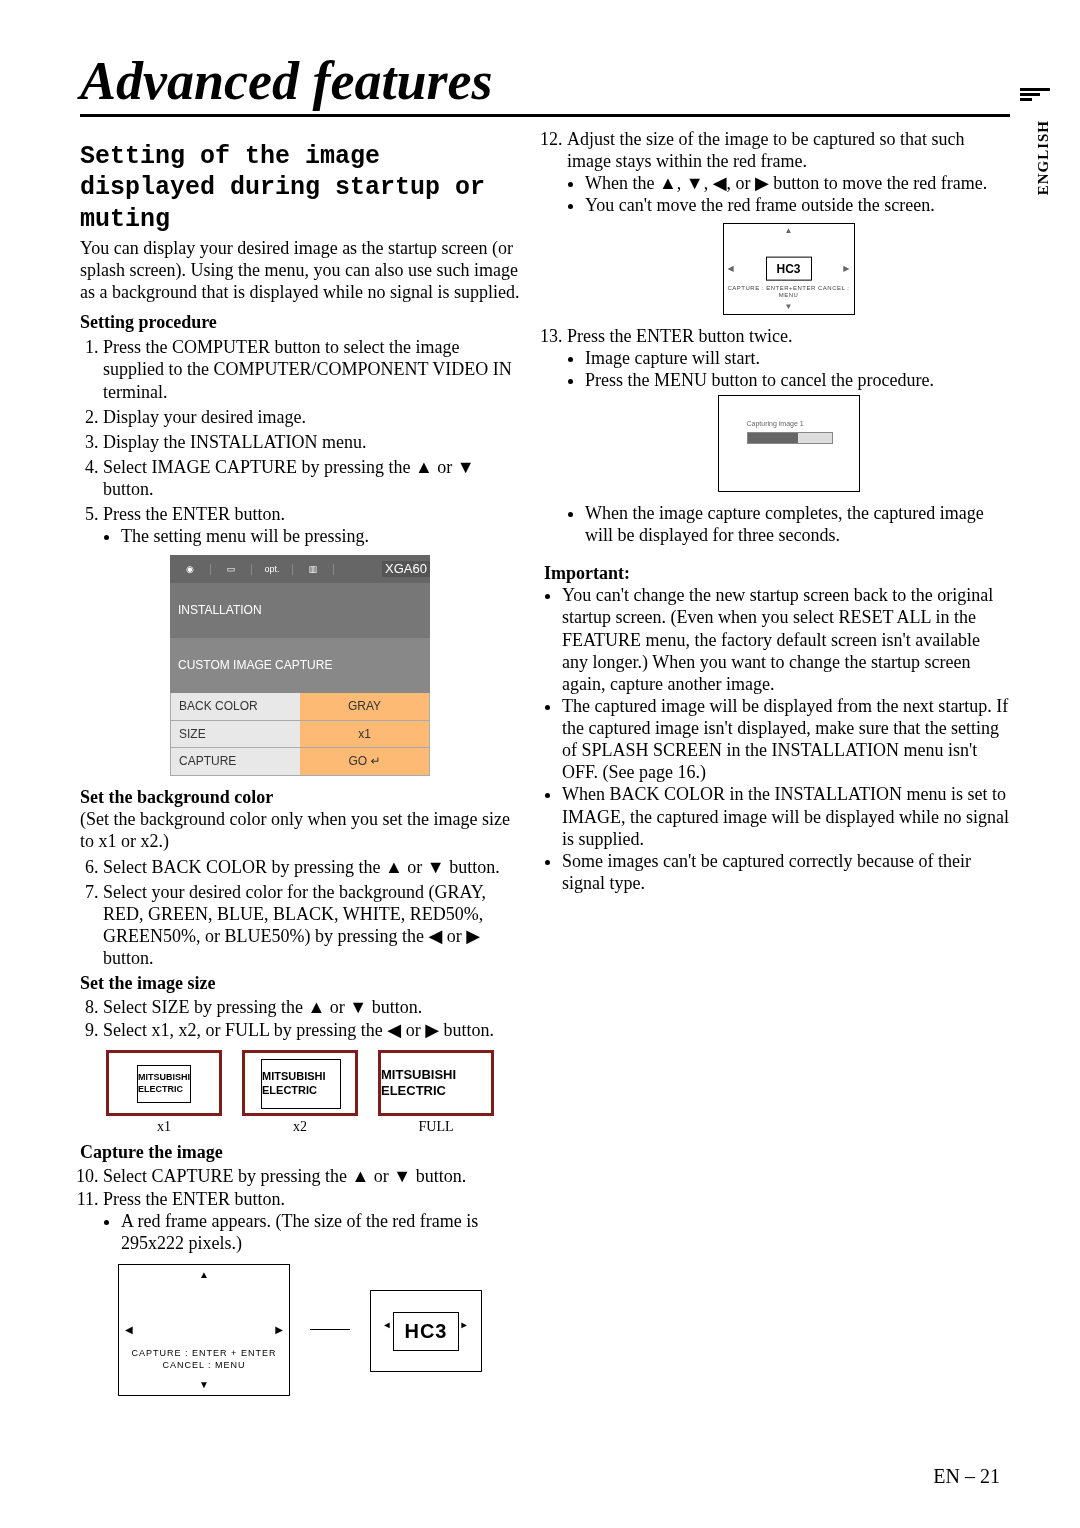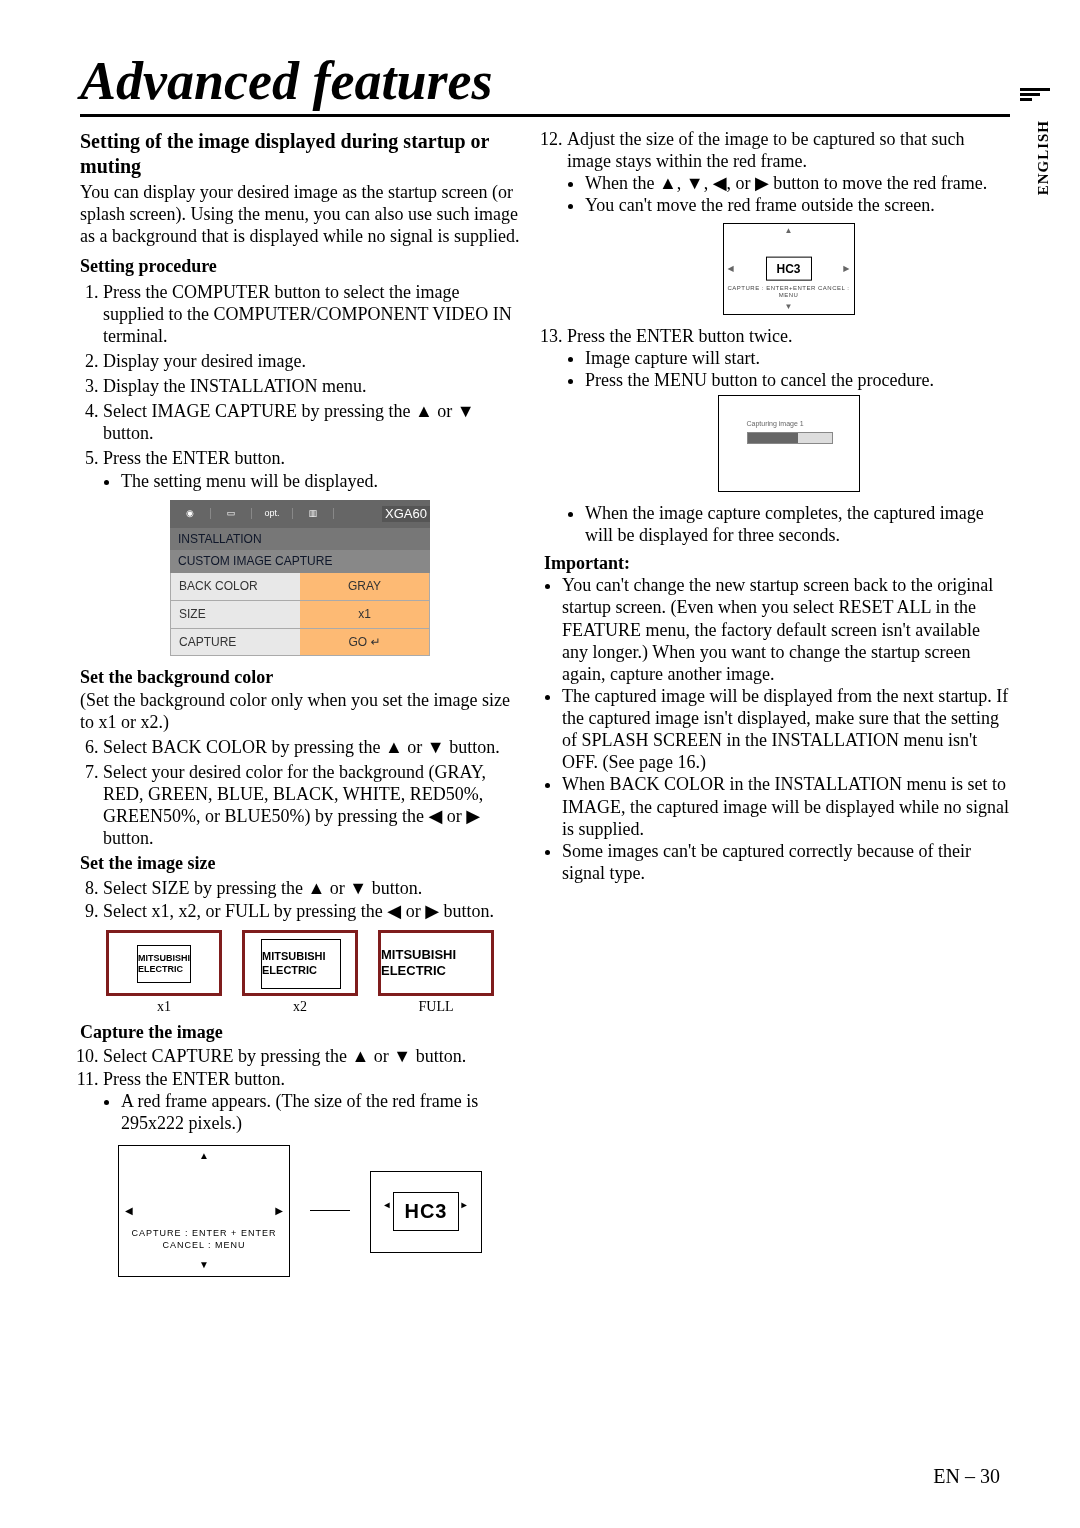--- a/index.html
+++ b/index.html
@@ -30,23 +30,24 @@
     gap: 24px;
   }
   .col {
     flex: 1;
     font-size: 18px;
     line-height: 1.23;
   }
   .col.left { flex: 0 0 440px; }
   .section-head {
     font-weight: bold;
-    font-size: 20px;
+    font-size: 25px;
     line-height: 1.25;
-    margin: 4px 0 2px 0;
+    margin: 16px 0 2px 0;
+    font-family: Liberation Mono, monospace;
   }
   .bold { font-weight: bold; }
   ol.steps {
     list-style: decimal;
     margin: 2px 0 2px 0;
     padding-left: 23px;
   }
   ol.steps > li { margin: 3px 0; }
   ol.steps > li.compact { margin: 1px 0; }
   ul.bul {
@@ -72,21 +73,21 @@
     height: 28px;
     align-items: center;
   }
   .menu-tabs .tab {
     flex: 1; text-align: center; font-size: 9px; border-right: 1px solid #888;
   }
   .menu-tabs .xga {
     flex: 1.2; text-align: center; font-size: 13px; background: #555; margin-left: 48px;
   }
   .menu-dark {
-    background: #777; color: #0f172a; padding: 4px 8px; font-size: 12px;
+    background: #777; color: #ffffff; padding: 20px 8px; font-size: 12px;
   }
   .menu-row {
     display: flex; border: 1px solid #aaa; border-top: none;
   }
   .menu-row .c1 { flex:1; padding: 6px 8px; background: #e8e8e8; }
   .menu-row .c2 { flex:1; padding: 6px 8px; text-align: center; background: #fdba74; }
 
   
   .size-row { display: flex; gap: 20px; justify-content: center; margin: 8px 0 2px 0; }
   .tile { border: 3px solid #7f1d1d; width: 110px; height: 60px; position: relative; }
@@ -158,21 +159,21 @@
       <ol class="steps">
         <li>Press the COMPUTER button to select the image supplied to the COMPUTER/COMPONENT VIDEO IN terminal.</li>
         <li>Display your desired image.</li>
         <li>Display the INSTALLATION menu.</li>
         <li>
           <span>Select IMAGE CAPTURE by pressing the </span><span class="tri">▲</span><span> or </span><span class="tri">▼</span><span> button.</span>
         </li>
         <li>
           <span>Press the ENTER button.</span>
           <ul class="bul">
-              <li>The setting menu will be displayed.</li>
+              <li>The setting menu will be pressing.</li>
             </ul>
         </li>
       </ol>
 
       <div class="menu-box">
         <div class="menu-tabs">
           <div class="tab">◉</div>
           <div class="tab">▭</div>
           <div class="tab">opt.</div>
           <div class="tab">▥</div>
@@ -298,24 +299,24 @@
           <div class="mini2">
             <div class="lbl">Capturing image 1</div>
             <div class="bar"></div>
           </div>
           <ul class="bul">
             <li>When the image capture completes, the captured image will be displayed for three seconds.</li>
           </ul>
         </li>
       </ol>
 
-      <div class="bold" style="margin-top:6px">Important:</div>
+      <div class="bold" style="margin-top:16px">Important:</div>
       <ul class="bul">
         <li>You can't change the new startup screen back to the original startup screen.  (Even when you select RESET ALL in the FEATURE menu, the factory default screen isn't available any longer.)  When you want to change the startup screen again, capture another image.</li>
         <li>The captured image will be displayed from the next startup.  If the captured image isn't displayed, make sure that the setting of SPLASH SCREEN in the INSTALLATION menu isn't OFF. (See page 16.)</li>
         <li>When BACK COLOR in the INSTALLATION menu is set to IMAGE, the captured image will be displayed while no signal is supplied.</li>
         <li>Some images can't be captured correctly because of their signal type.</li>
       </ul>
     </div>
   </div>
 
-  <div class="pageno">EN – 30</div>
+  <div class="pageno">EN – 21</div>
 </div>
 
 </body></html>

